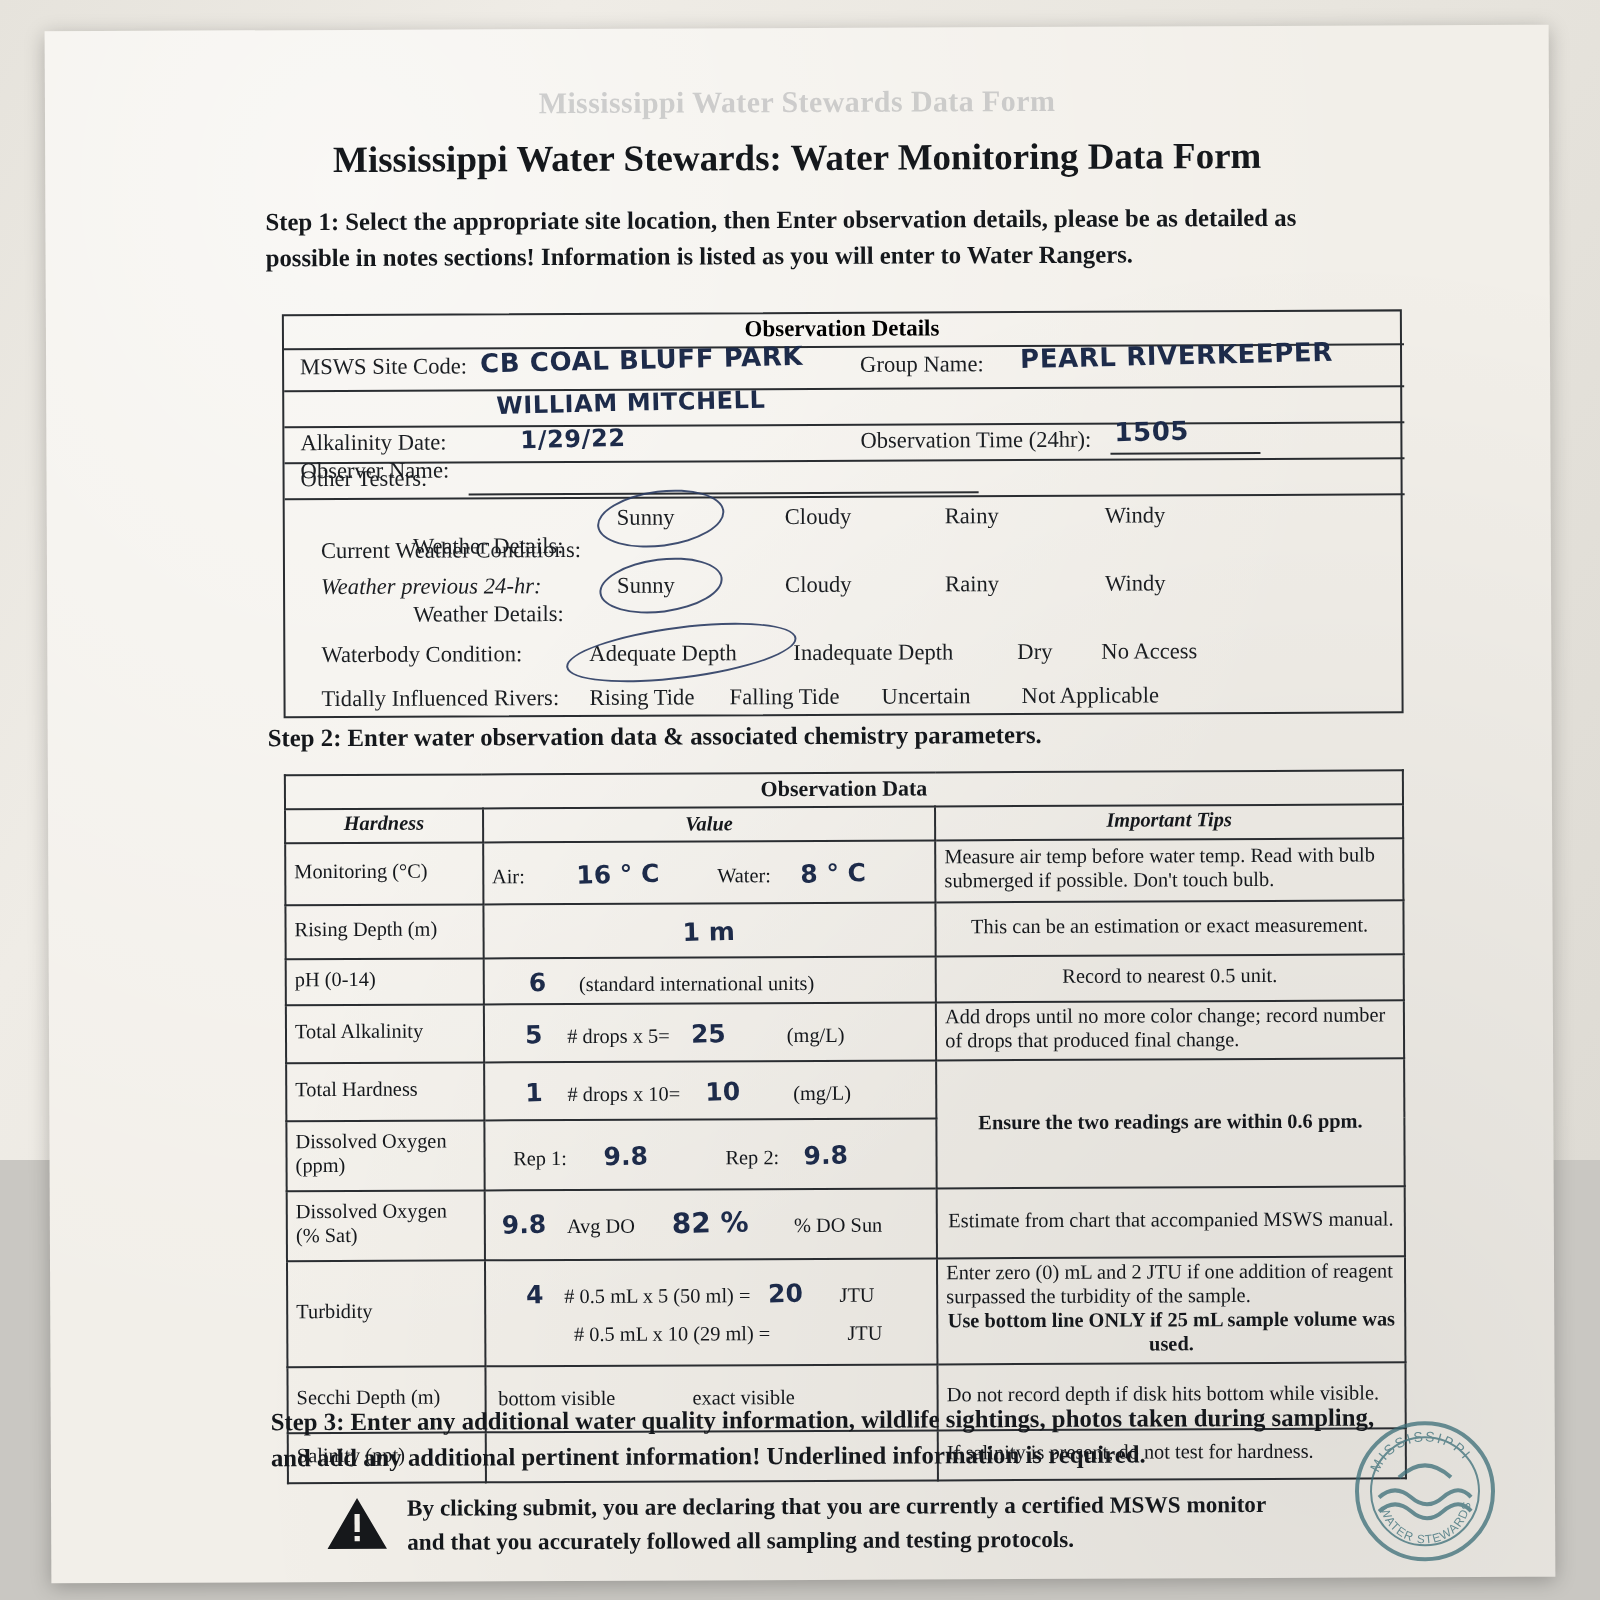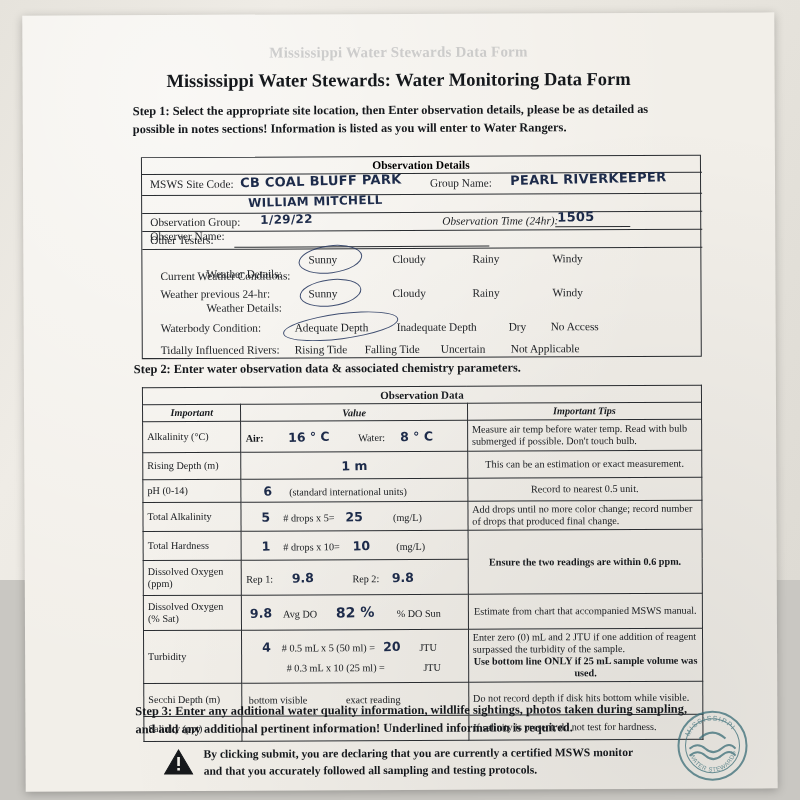--- a/index.html
+++ b/index.html
@@ -197,38 +197,38 @@
         <div class="hrline" style="left:0; top:91px; width:560px;"></div>
 
         <div class="lbl" style="left:8px; top:20px;">MSWS Site Code:</div>
         <div class="hand" style="left:98px; top:16px;">CB COAL BLUFF PARK</div>
         <div class="lbl" style="left:288px; top:20px;">Group Name:</div>
         <div class="hand" style="left:368px; top:15px;">PEARL RIVERKEEPER</div>
 
         <div class="lbl" style="left:8px; top:40px;margin-top:32px;">Observer Name:</div>
         <div class="hand sm" style="left:106px; top:37px;">WILLIAM MITCHELL</div>
 
-        <div class="lbl" style="left:8px; top:58px;">Observation Group:</div>
+        <div class="lbl" style="left:8px; top:58px;">Alkalinity Date:</div>
         <div class="hand sm" style="left:118px; top:55px;">1/29/22</div>
-        <div class="lbl" style="left:300px; top:58px;font-style:italic;">Observation Time (24hr):</div>
+        <div class="lbl" style="left:288px; top:58px;">Observation Time (24hr):</div>
         <div class="hand" style="left:415px; top:53px;">1505</div>
         <div class="underline" style="left:413px; top:70px; width:75px;"></div>
 
         <div class="lbl" style="left:8px; top:76px;">Other Testers:</div>
         <div class="underline" style="left:92px; top:89px; width:255px;"></div>
 
         <div class="lbl" style="left:18px; top:112px;">Current Weather Conditions:</div>
         <div class="lbl" style="left:64px; top:110px;">Weather Details:</div>
         <div class="lbl" style="left:166px; top:96px;">Sunny</div>
         <div class="lbl" style="left:250px; top:96px;">Cloudy</div>
         <div class="lbl" style="left:330px; top:96px;">Rainy</div>
         <div class="lbl" style="left:410px; top:96px;">Windy</div>
         <div class="circle" style="left:156px; top:88px; width:62px; height:26px;"></div>
 
-        <div class="lbl" style="left:18px; top:130px;">Weather previous 24-hr:</div>
+        <div class="lbl" style="left:18px; top:130px;font-style:italic;">Weather previous 24-hr:</div>
         <div class="lbl" style="left:64px; top:144px;">Weather Details:</div>
         <div class="lbl" style="left:166px; top:130px;">Sunny</div>
         <div class="lbl" style="left:250px; top:130px;">Cloudy</div>
         <div class="lbl" style="left:330px; top:130px;">Rainy</div>
         <div class="lbl" style="left:410px; top:130px;">Windy</div>
         <div class="circle" style="left:157px; top:122px; width:60px; height:25px;"></div>
 
         <div class="lbl" style="left:18px; top:164px;">Waterbody Condition:</div>
         <div class="lbl" style="left:152px; top:164px;">Adequate Depth</div>
         <div class="lbl" style="left:254px; top:164px;">Inadequate Depth</div>
@@ -244,29 +244,29 @@
       </div>
 
       <div class="step" id="step2">Step 2: Enter water observation data &amp; associated chemistry parameters.</div>
 
       <table id="datatable">
         <tbody>
             <tr>
           <td class="hdr" colspan="3">Observation Data</td>
         </tr>
         <tr>
-          <td class="ital ctr vname">Important</td>
+          <td class="ital ctr vname">Hardness</td>
           <td class="ital ctr vval">Value</td>
           <td class="ital ctr vtip">Important Tips</td>
         </tr>
 
         <tr>
-          <td class="vname">Alkalinity (°C)</td>
+          <td class="vname">Monitoring (°C)</td>
           <td class="vval" style="height:26px;">
-            <span style="display:inline-block;width:26px;font-weight:bold;">Air:</span>
+            <span style="display:inline-block;width:26px;">Air:</span>
             <span class="cellhand" style="margin-left:14px;">16 ° C</span>
             <span style="margin-left:26px;">Water:</span>
             <span class="cellhand" style="margin-left:12px;">8 ° C</span>
           </td>
           <td class="vtip">Measure air temp before water temp. Read with bulb submerged if possible. Don't touch bulb.</td>
         </tr>
 
         <tr>
           <td class="vname">Rising Depth (m)</td>
           <td class="vval ctr" style="height:22px;">
@@ -302,21 +302,21 @@
             <span style="margin-left:10px;"># drops x 10=</span>
             <span class="cellhand" style="margin-left:10px;">10</span>
             <span style="margin-left:24px;">(mg/L)</span>
           </td>
           <td class="vtip ctr bld" rowspan="2">Ensure the two readings are within 0.6 ppm.</td>
         </tr>
 
         <tr>
           <td class="vname">Dissolved Oxygen (ppm)</td>
           <td class="vval" style="height:30px;">
-            <span style="">Rep 1:</span>
+            <span style="margin-left:10px;">Rep 1:</span>
             <span class="cellhand" style="margin-left:16px;">9.8</span>
             <span style="margin-left:36px;">Rep 2:</span>
             <span class="cellhand" style="margin-left:10px;">9.8</span>
           </td>
         </tr>
 
         <tr>
           <td class="vname">Dissolved Oxygen (% Sat)</td>
           <td class="vval" style="height:30px;">
             <span class="cellhand" style="margin-left:4px;">9.8</span>
@@ -330,35 +330,35 @@
         <tr>
           <td class="vname">Turbidity</td>
           <td class="vval" style="height:44px;">
             <div style="white-space:nowrap;">
               <span class="cellhand" style="margin-left:16px;">4</span>
               <span style="margin-left:8px;"># 0.5 mL x 5 (50 ml) =</span>
               <span class="cellhand" style="margin-left:6px;">20</span>
               <span style="margin-left:16px;">JTU</span>
             </div>
             <div style="white-space:nowrap;margin-top:8px;">
-              <span style="margin-left:40px;"># 0.3 mL x 10 (25 ml) =</span>
+              <span style="margin-left:40px;"># 0.5 mL x 10 (29 ml) =</span>
               <span style="margin-left:36px;">JTU</span>
             </div>
           </td>
           <td class="vtip">
             <div>Enter zero (0) mL and 2 JTU if one addition of reagent surpassed the turbidity of the sample.</div>
             <div class="bld ctr">Use bottom line ONLY if 25 mL sample volume was used.</div>
           </td>
         </tr>
 
         <tr>
           <td class="vname">Secchi Depth (m)</td>
           <td class="vval" style="height:28px;">
             <span style="margin-left:2px;">bottom visible</span>
-            <span style="margin-left:36px;">exact reading</span>
+            <span style="margin-left:36px;">exact visible</span>
           </td>
           <td class="vtip">Do not record depth if disk hits bottom while visible.</td>
         </tr>
 
         <tr>
           <td class="vname">Salinity (ppt)</td>
           <td class="vval" style="height:20px;"></td>
           <td class="vtip">If salinity is present, do not test for hardness.</td>
         </tr>
       </tbody>

